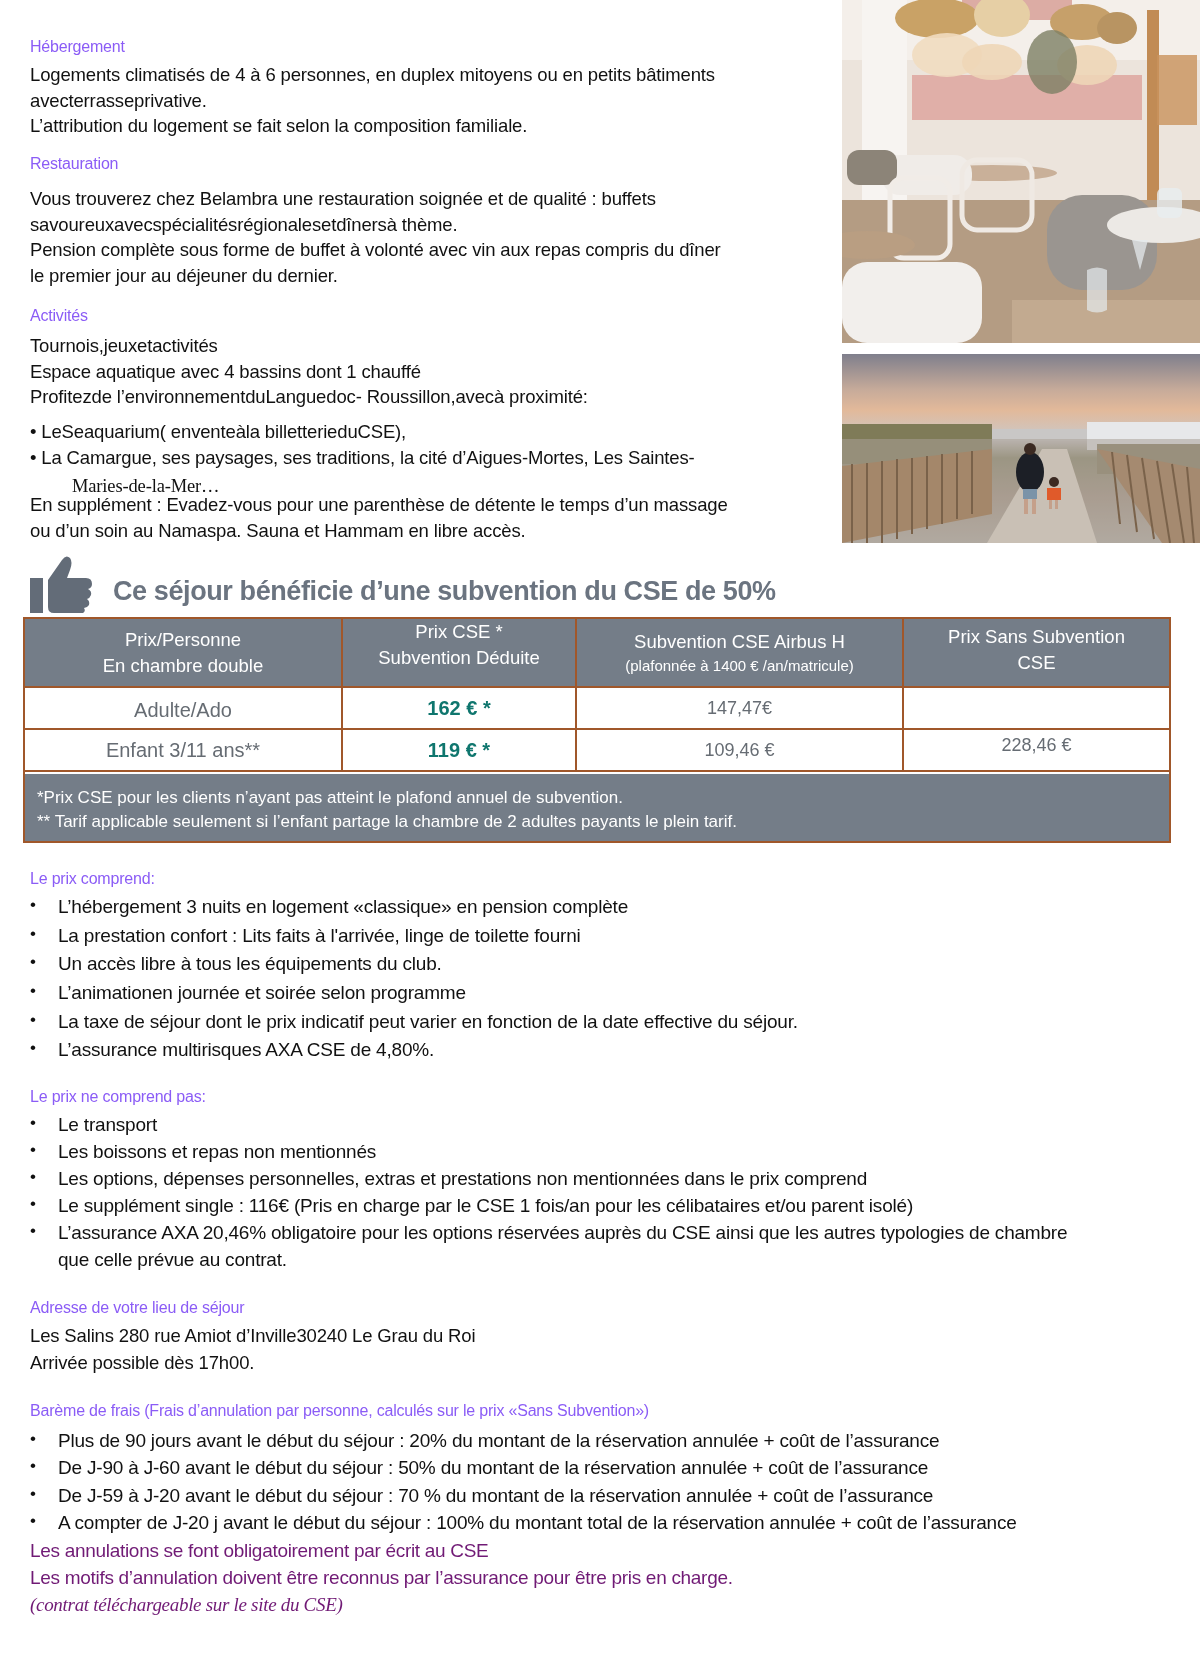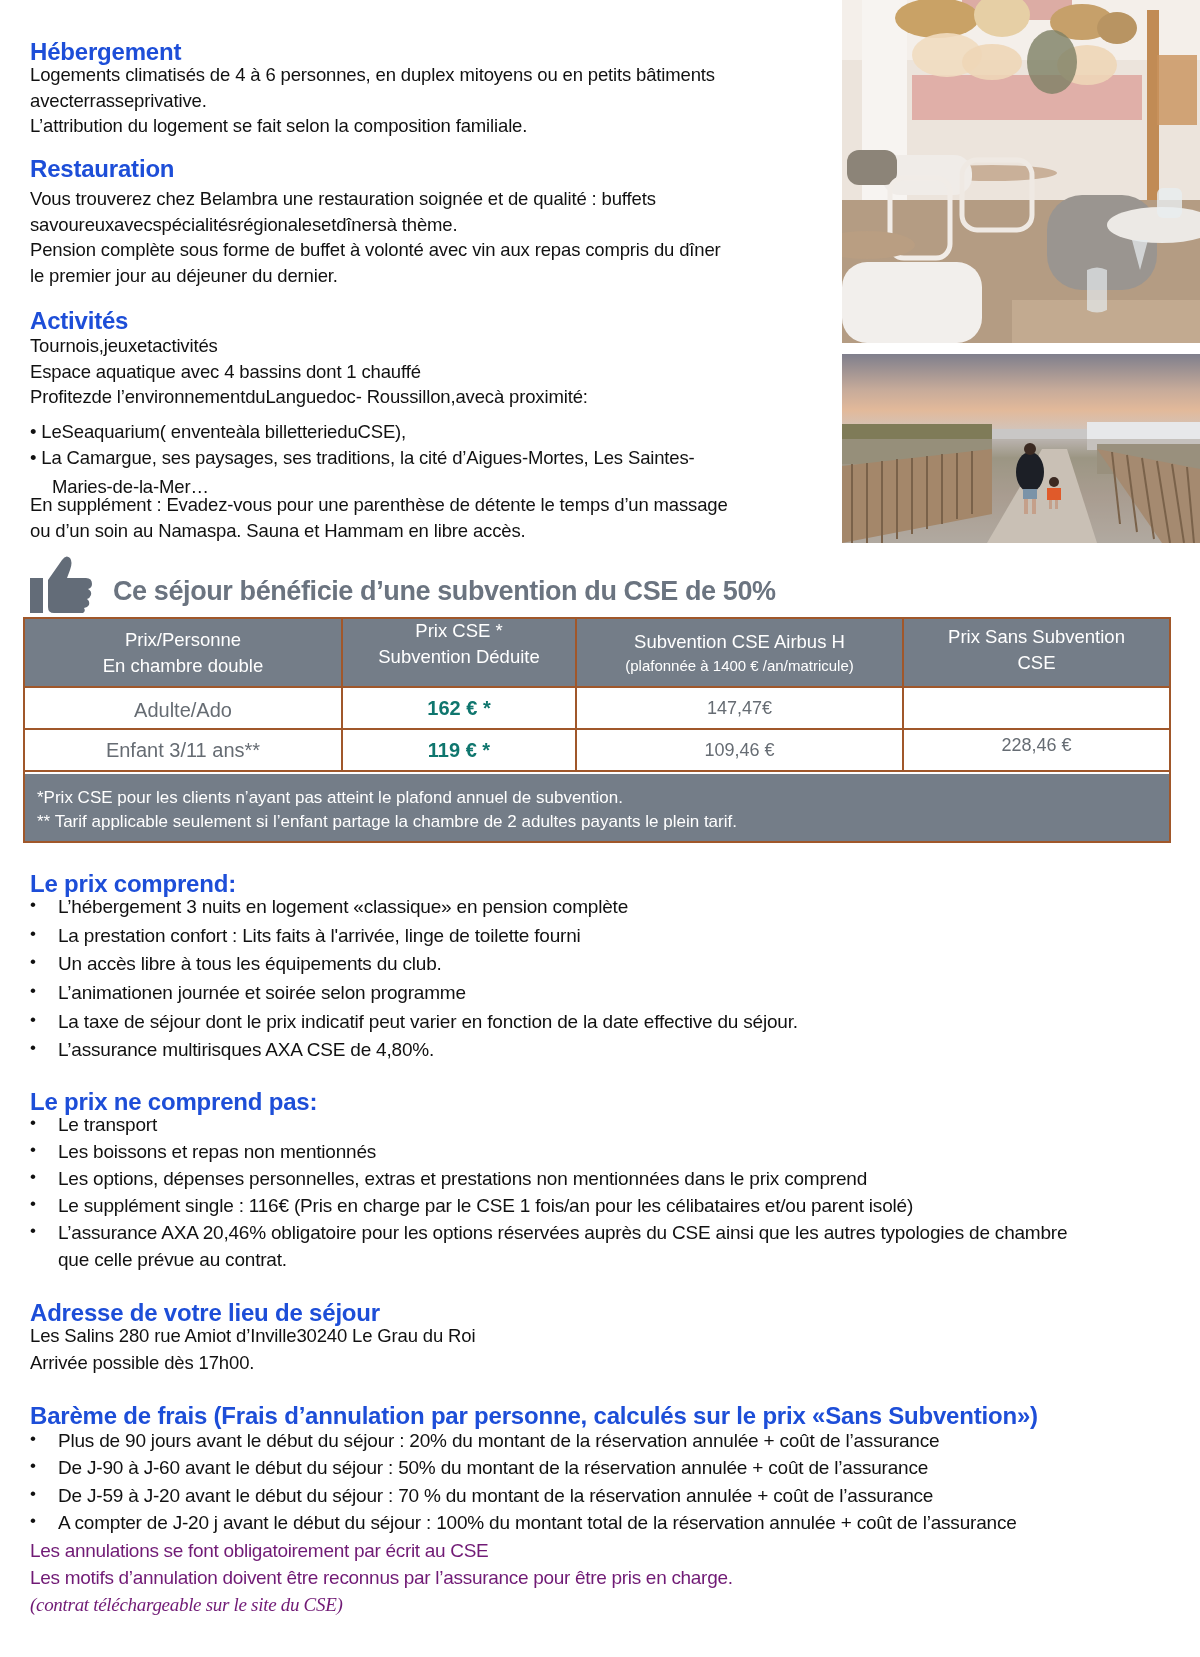--- a/index.html
+++ b/index.html
@@ -4,21 +4,21 @@
 <style>
   * { box-sizing: border-box; margin: 0; padding: 0; }
   html, body { width: 1200px; height: 1657px; background: #ffffff; overflow: hidden; }
   body {
     position: relative;
     font-family: "Liberation Sans", "DejaVu Sans", sans-serif;
     color: #111111;
   }
   .sec-title {
     position: absolute; left: 30px;
-    font-size: 24px; font-weight: bold; color: #1d4ed8;
+    font-size: 16px; font-weight: normal; color: #8b5cf6;
     white-space: nowrap; letter-spacing: -0.2px;
   }
   .line {
     position: absolute; left: 30px;
     font-size: 18.5px; color: #111; white-space: nowrap; letter-spacing: -0.15px;
   }
   .bullet-line { position: absolute; left: 30px; font-size: 19px; white-space: nowrap; color: #111; letter-spacing: -0.2px; }
   .bullet-line .dot { position: absolute; left: 0; top: -1px; font-size: 17px; }
   .bullet-line .txt { position: absolute; left: 28px; }
   .act-bullet { position: absolute; left: 30px; font-size: 18.5px; white-space: nowrap; color: #111; letter-spacing: -0.15px; margin-top: 10px; }
@@ -70,21 +70,21 @@
 <div class="line" style="top:214px;">savoureuxavecspécialitésrégionalesetdînersà thème.</div>
 <div class="line" style="top:239px;">Pension complète sous forme de buffet à volonté avec vin aux repas compris du dîner</div>
 <div class="line" style="top:265px;">le premier jour au déjeuner du dernier.</div>
 
 <div class="sec-title" style="top:307px;">Activités</div>
 <div class="line" style="top:335px;">Tournois,jeuxetactivités</div>
 <div class="line" style="top:361px;">Espace aquatique avec 4 bassins dont 1 chauffé</div>
 <div class="line" style="top:386px;">Profitezde l’environnementduLanguedoc- Roussillon,avecà proximité:</div>
 <div class="act-bullet" style="top:411px;">• LeSeaquarium( enventeàla billetterieduCSE),</div>
 <div class="act-bullet" style="top:437px;">• La Camargue, ses paysages, ses traditions, la cité d’Aigues-Mortes, Les Saintes-</div>
-<div class="act-bullet" style="top:466px; left:52px;">Maries-de-la-Mer…</div>
+<div class="act-bullet" style="top:466px; left:72px;font-family:Liberation Serif, serif;">Maries-de-la-Mer…</div>
 <div class="line" style="top:494px;">En supplément : Evadez-vous pour une parenthèse de détente le temps d’un massage</div>
 <div class="line" style="top:520px;">ou d’un soin au Namaspa. Sauna et Hammam en libre accès.</div>
 
 <div class="photo" id="photo-restaurant" title="Restaurant interior with tables, chairs and wicker pendant lamps">
   <svg width="358" height="343" viewBox="0 0 358 343">
     <rect x="0" y="0" width="358" height="343" fill="#ece4dc"></rect>
     <rect x="0" y="0" width="358" height="60" fill="#f4efea"></rect>
     <rect x="120" y="0" width="110" height="20" fill="#c8746a" opacity="0.55"></rect>
     <rect x="70" y="75" width="230" height="45" fill="#d98c86" opacity="0.6"></rect>
     <rect x="20" y="0" width="45" height="230" fill="#f7f4f1"></rect>
@@ -173,21 +173,21 @@
 </div>
 <div id="subvention-title">Ce séjour bénéficie d’une subvention du CSE de 50%</div>
 
 <div id="price-table">
   <div class="th-row"></div>
 
   <div class="cell th" style="left:0; top:0; width:316px; height:67px;align-items:center;">
     <div>Prix/Personne</div>
     <div>En chambre double</div>
   </div>
-  <div class="cell th" style="left:318px; top:0; width:232px; height:51px;justify-content:flex-end;">
+  <div class="cell th" style="left:318px; top:0; width:232px; height:51px;">
     <div>Prix CSE *</div>
     <div>Subvention Déduite</div>
   </div>
   <div class="cell th" style="left:552px; top:0; width:325px; height:67px;">
     <div>Subvention CSE Airbus H</div>
     <div class="small">(plafonnée à 1400 € /an/matricule)</div>
   </div>
   <div class="cell th" style="left:879px; top:-3px; width:265px; height:67px;">
     <div>Prix Sans Subvention</div>
     <div>CSE</div>

